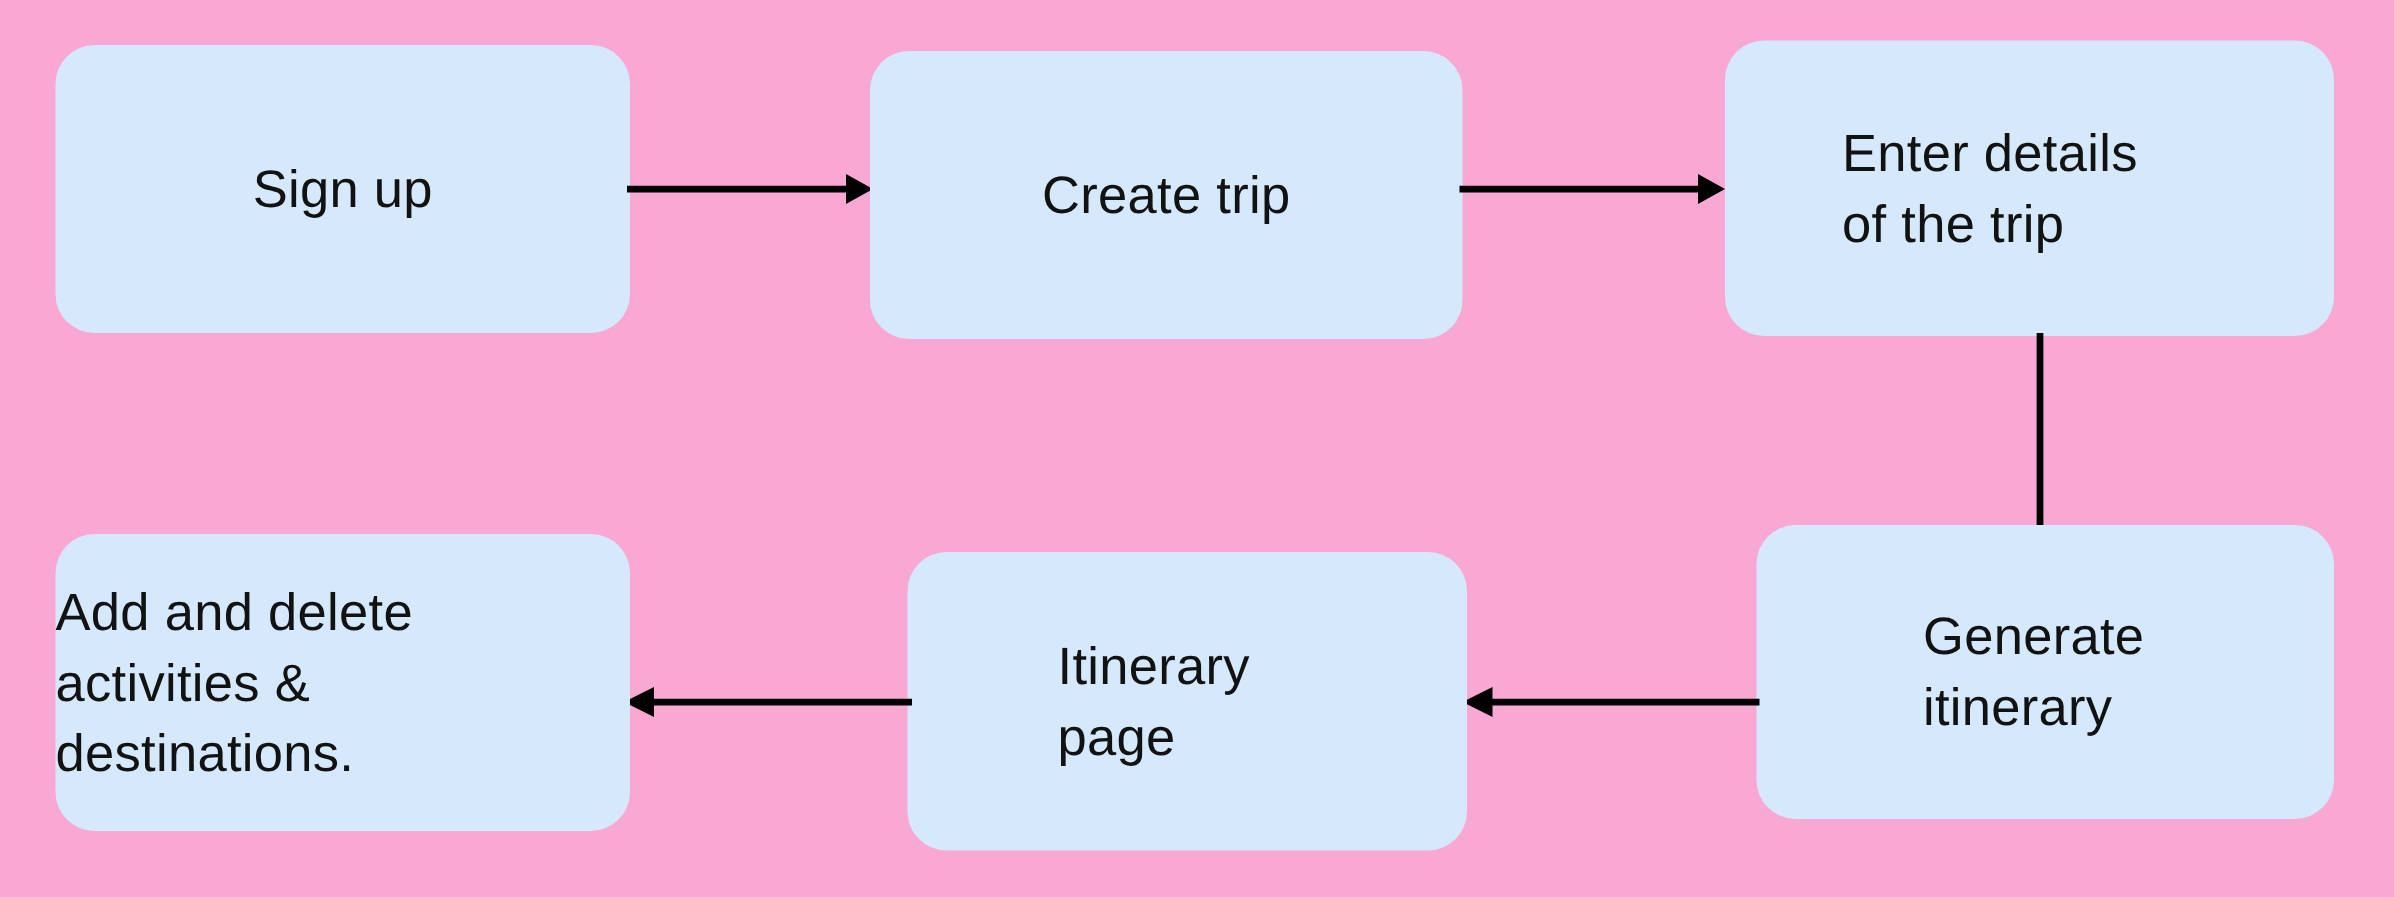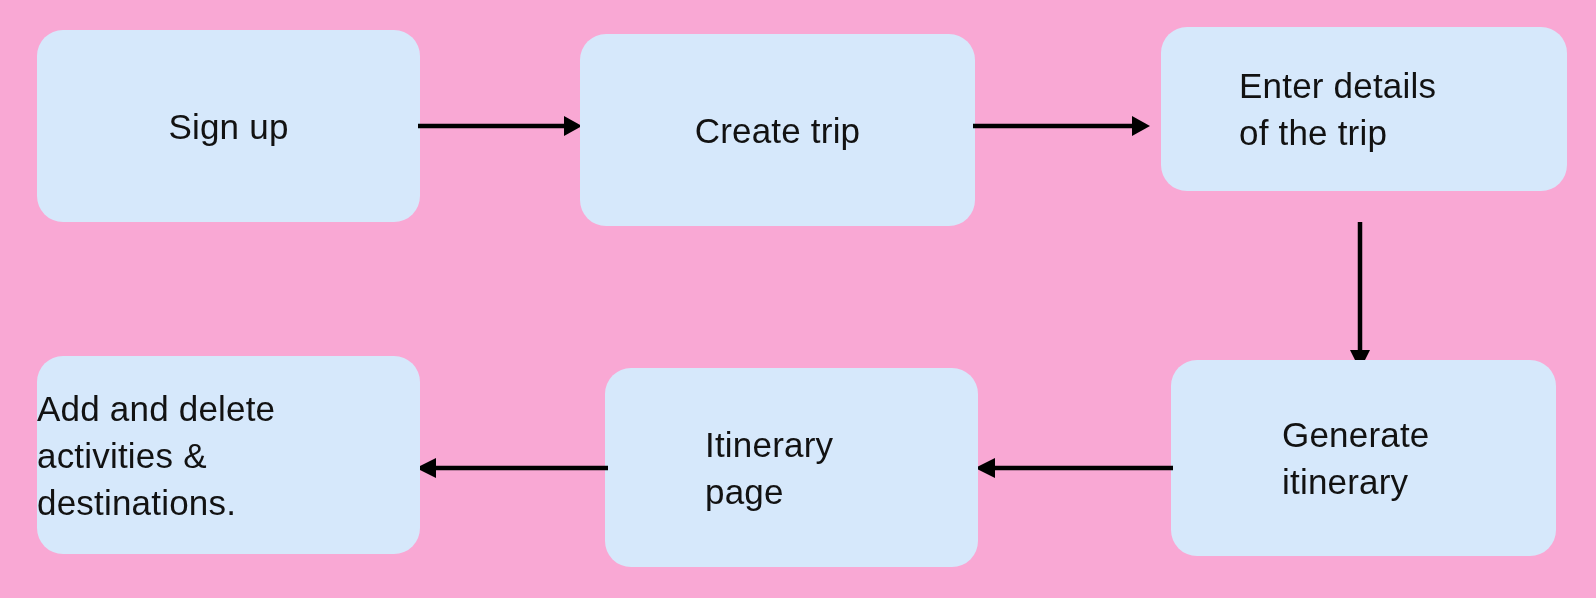--- a/index.html
+++ b/index.html
@@ -43,24 +43,24 @@
   .node.left-text {
     justify-content: flex-start;
   }
   .node.left-text .label {
     text-align: left;
   }
 
   
   #node-signup      { left: 37px;   top: 30px;  width: 383px; height: 192px; }
   #node-createtrip  { left: 580px;  top: 34px;  width: 395px; height: 192px; }
-  #node-enterdetails{ left: 1150px; top: 27px;  width: 406px; height: 164px; padding-left: 78px; margin-left: 11px; }
+  #node-enterdetails{ left: 1150px; top: 27px;  width: 406px; height: 197px; padding-left: 78px; }
   #node-addelete    { left: 37px;   top: 356px; width: 383px; height: 198px; }
   #node-itinerary   { left: 605px;  top: 368px; width: 373px; height: 199px; padding-left: 100px; }
-  #node-generate    { left: 1171px; top: 360px; width: 385px; height: 196px; padding-left: 111px; }
+  #node-generate    { left: 1171px; top: 350px; width: 385px; height: 196px; padding-left: 111px; }
 
   
   .arrow {
     position: absolute;
   }
   .arrow svg {
     display: block;
     overflow: visible;
   }
   #arrow-signup-createtrip { left: 418px; top: 108px; }

